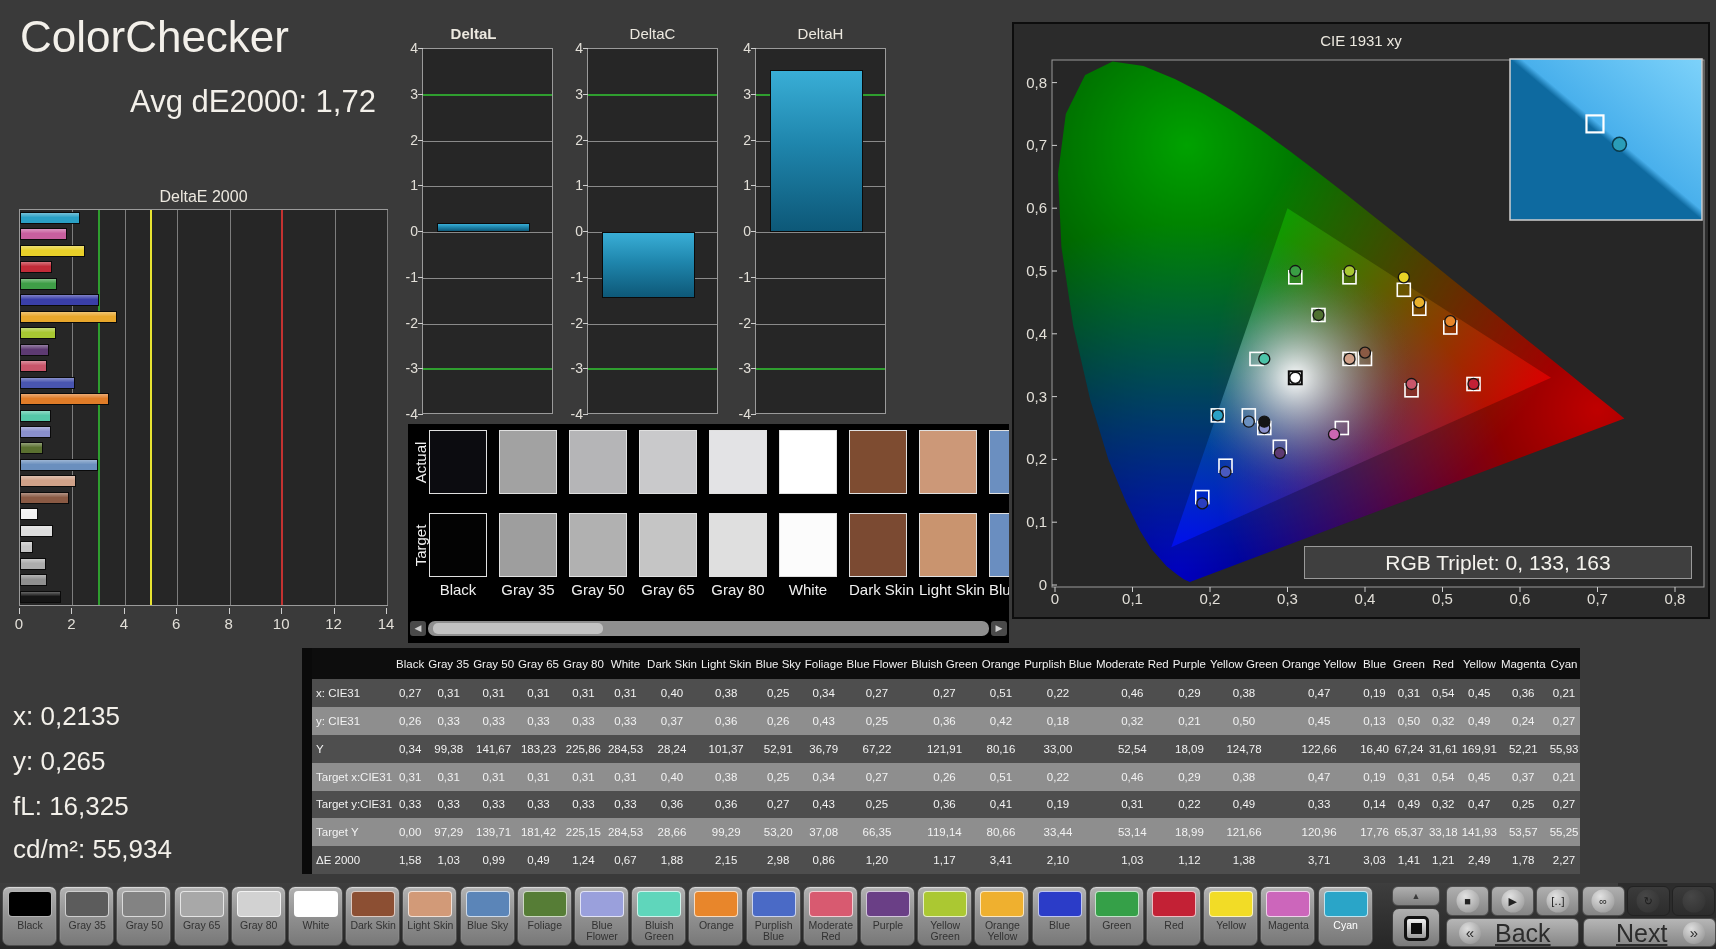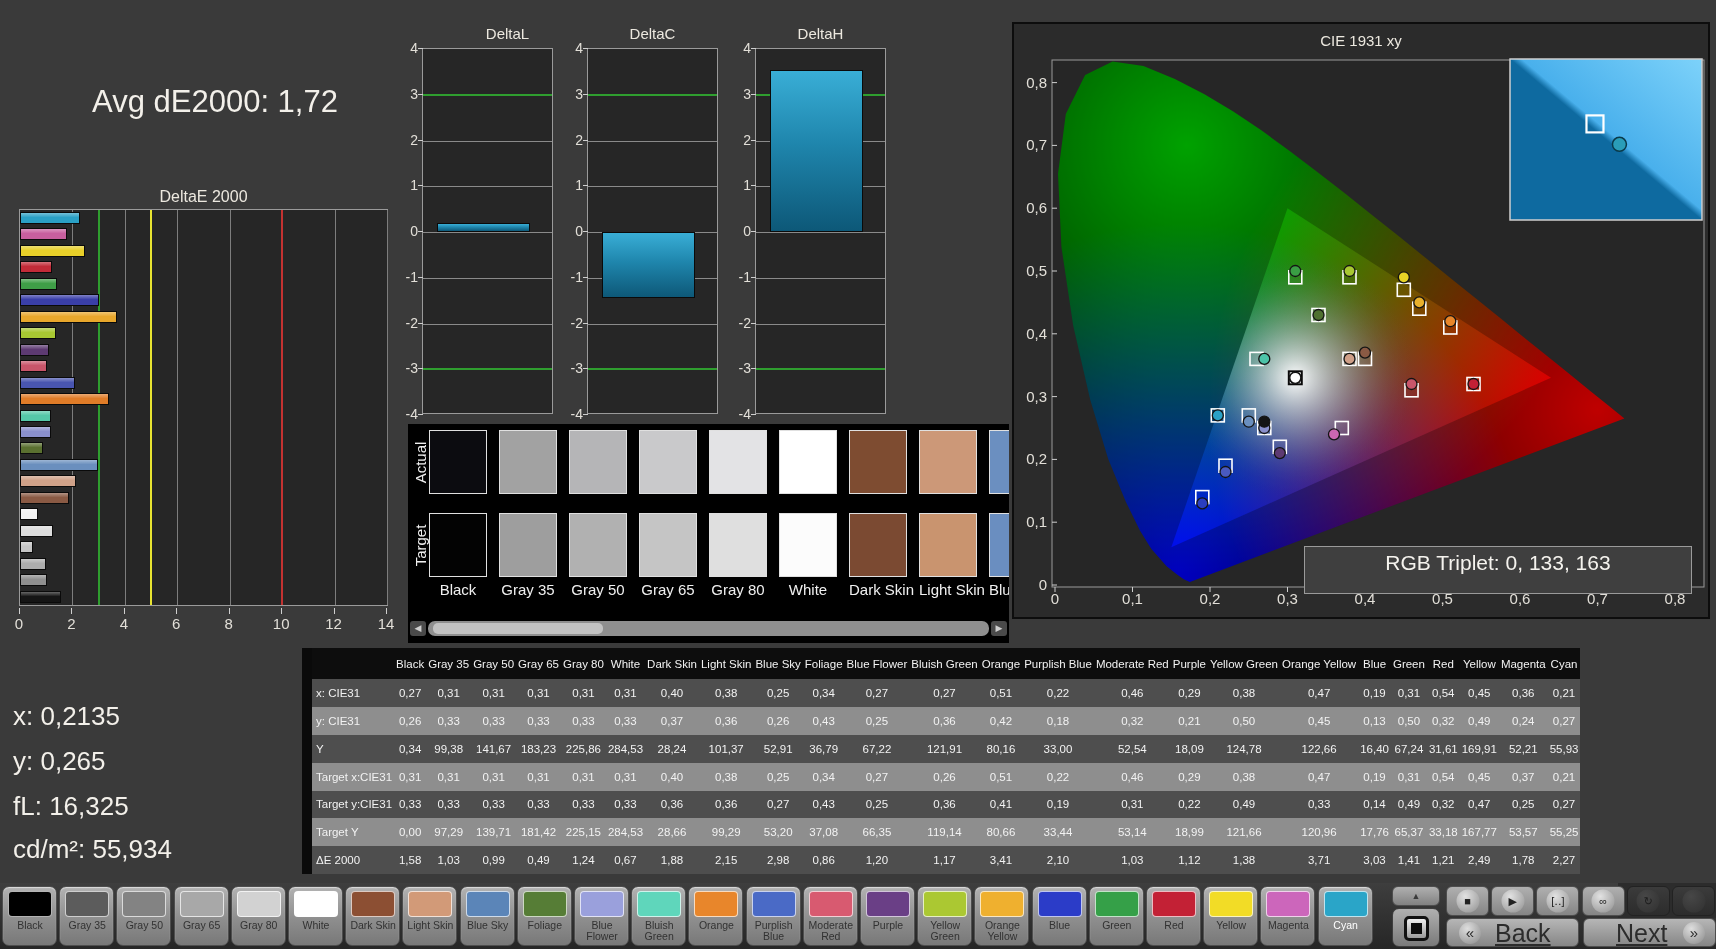--- a/index.html
+++ b/index.html
@@ -6,21 +6,21 @@
   *{box-sizing:border-box;}
   #app{
     position:relative;width:1716px;height:949px;overflow:hidden;
     background:#3a3a3a;color:#efece6;
     font-family:"Liberation Sans","DejaVu Sans",sans-serif;
   }
   .abs{position:absolute;}
   
   .page-title{left:20px;top:12px;font-size:44px;color:#f3f0ea;}
   .avg-line,.max-line{left:0;width:430px;text-align:center;font-size:31px;color:#f3f0ea;}
-  .avg-line{top:84px;}
+  .avg-line{top:84px;margin-left:38px;}
   .max-line{top:126px;}
   
   .de-title{left:19px;top:188px;width:369px;text-align:center;font-size:16px;color:#ece8df;}
   .de-plot{left:19px;top:209px;width:369px;height:397px;background:#262626;border:1px solid #9a9a9a;}
   .gridline-v{position:absolute;top:0;bottom:0;width:1px;background:#7d7d7d;}
   .refline-v{position:absolute;top:0;bottom:0;width:2px;}
   .de-bar{position:absolute;left:0;height:12px;border:1.5px solid #0a0a0a;}
   .de-xlabels{left:0;top:611px;width:420px;height:22px;}
   .de-xlabel{position:absolute;top:4px;font-size:15px;color:#e2dfd8;transform:translateX(-50%);}
   .de-xtick{position:absolute;top:-3px;width:1px;height:6px;background:#cfcfcf;}
@@ -42,21 +42,21 @@
   .swatch{position:absolute;width:58px;height:64px;border:1px solid #e0e0e0;}
   .swatch-label{position:absolute;top:157px;width:58px;text-align:center;font-size:15px;color:#f0f0f0;white-space:nowrap;}
   .sw-scroll-track{position:absolute;left:20px;right:20px;top:197px;height:15px;background:#8f8f8f;border-radius:7px;}
   .sw-scroll-thumb{position:absolute;left:5px;top:2px;width:170px;height:11px;background:#c2c2c2;border-radius:5px;}
   .sw-arrow{position:absolute;top:197px;width:16px;height:15px;background:#4a4a4a;color:#cfcfcf;
     font-size:9px;line-height:15px;text-align:center;border-radius:3px;}
   
   .cie-panel{left:1012px;top:22px;width:698px;height:597px;background:#2b2b2b;border:2px solid #0d0d0d;}
   .cie-title{position:absolute;left:0;top:8px;width:100%;text-align:center;font-size:15px;color:#ece8df;}
   .cie-svg{position:absolute;left:0;top:0;}
-  .rgb-box{position:absolute;left:290px;top:522px;width:388px;height:48px;background:#3f3f3f;
+  .rgb-box{position:absolute;left:290px;top:522px;width:388px;height:33px;background:#3f3f3f;
     border:1px solid #9a9a9a;color:#f5f3ee;font-size:21px;line-height:31px;text-align:center;}
   
   .meas-table-wrap{left:302px;top:648px;width:1102px;height:226px;}
   .meas-left-strip{position:absolute;left:0;top:0;width:10px;height:100%;background:#0a0a0a;}
   table.meas{position:absolute;left:10px;top:0;width:1092px;height:100%;border-collapse:collapse;
     font-size:11.5px;color:#f2f2f2;table-layout:auto;}
   table.meas th{background:#0d0d0d;font-weight:normal;padding:3px 2px;white-space:nowrap;}
   table.meas td{padding:2px 2px;text-align:center;white-space:nowrap;}
   table.meas td.rowlabel{text-align:left;padding-left:4px;white-space:nowrap;}
   table.meas tr.dark td{background:#4e4e4e;}
@@ -93,20 +93,21 @@
   .nav-circle{position:absolute;top:3px;width:22px;height:22px;border-radius:50%;
     background:radial-gradient(circle at 38% 30%,#dedede,#8a8a8a);
     text-align:center;font-size:15px;line-height:21px;color:#2c2c2c;}
   .nav-label{position:absolute;top:0px;line-height:28px;text-decoration:underline;}
 </style>
 </head>
 <body>
 
 <div id="app">
 
+  <div class="abs page-title">ColorChecker</div>
   <div class="abs avg-line">Avg dE2000: 1,72</div>
 
   <div class="abs de-title">DeltaE 2000</div>
   <div class="abs de-plot" id="de-plot">
       <div class="gridline-v" style="left: 52.4286px;"></div>
       <div class="gridline-v" style="left: 104.857px;"></div>
       <div class="gridline-v" style="left: 157.286px;"></div>
       <div class="gridline-v" style="left: 209.714px;"></div>
       <div class="gridline-v" style="left: 262.143px;"></div>
       <div class="gridline-v" style="left: 314.571px;"></div>
@@ -157,21 +158,21 @@
       <div class="de-xtick" style="left: 386px;"></div>
       <div class="de-xlabel" style="left: 386px;">14</div>
     </div>
 
   <div class="abs cr-line" style="top:701px">x: 0,2135</div>
   <div class="abs cr-line" style="top:746px">y: 0,265</div>
   <div class="abs cr-line" style="top:791px">fL: 16,325</div>
   <div class="abs cr-line" style="top:834px">cd/m²: 55,934</div>
 
   <div id="mini-charts">
-      <div class="abs mini-title" style="left: 442px; width: 131px;">DeltaL</div>
+      <div class="abs mini-title" style="left: 408px; width: 131px; font-weight: bold;">DeltaL</div>
       <div class="abs mini-frame" style="left: 422px; width: 131px;">
         <div class="refline-h" style="top: 319.25px;"></div>
         <div class="gridline-h" style="top: 274.5px;"></div>
         <div class="gridline-h" style="top: 228.75px;"></div>
         <div class="gridline-h" style="top: 183px;"></div>
         <div class="gridline-h" style="top: 137.25px;"></div>
         <div class="gridline-h" style="top: 91.5px;"></div>
         <div class="refline-h" style="top: 44.75px;"></div>
         <div class="mini-bar" style="left: 14px; width: 93px; top: 173.85px; height: 9.15px;"></div>
       </div>
@@ -613,21 +614,21 @@
             <td>119,14</td>
             <td>80,66</td>
             <td>33,44</td>
             <td>53,14</td>
             <td>18,99</td>
             <td>121,66</td>
             <td>120,96</td>
             <td>17,76</td>
             <td>65,37</td>
             <td>33,18</td>
-            <td>167,77</td>
+            <td>141,93</td>
             <td>53,57</td>
             <td>55,25</td>
           </tr>
           <tr class="dark">
             <td class="rowlabel">ΔE 2000</td>
             <td>1,58</td>
             <td>1,03</td>
             <td>0,99</td>
             <td>0,49</td>
             <td>1,24</td>

